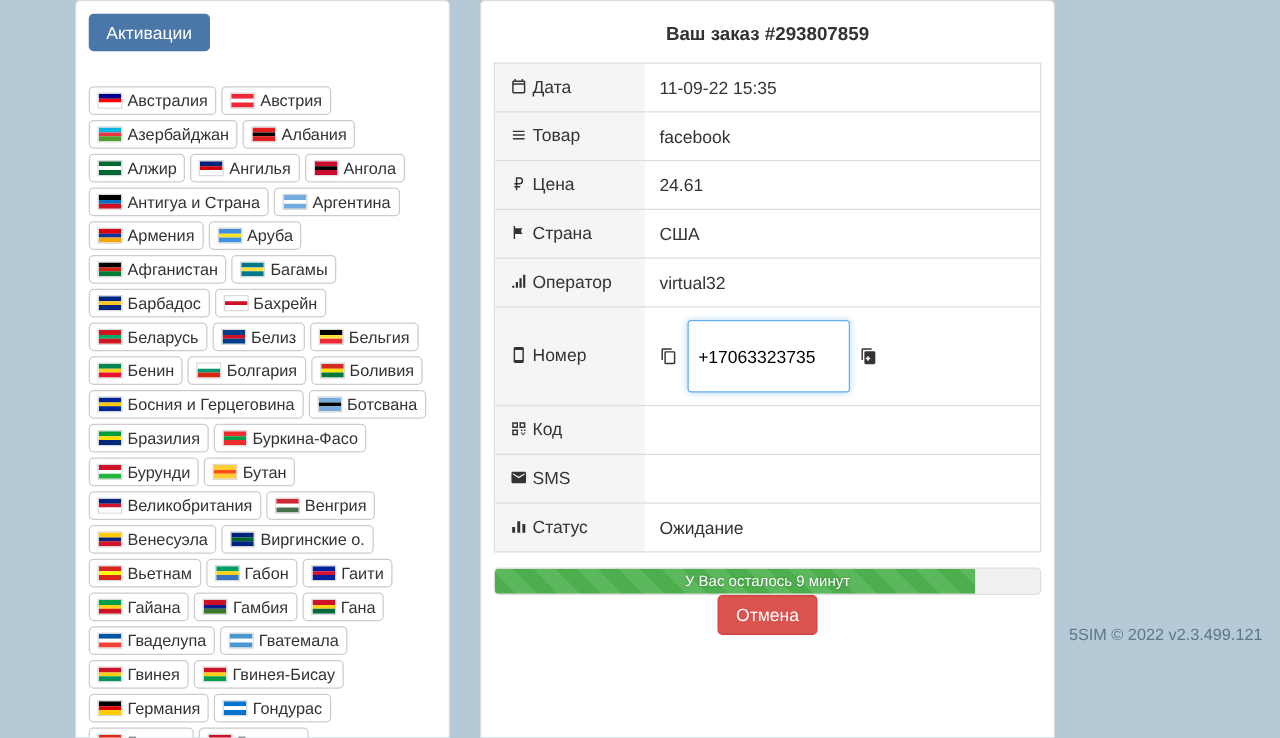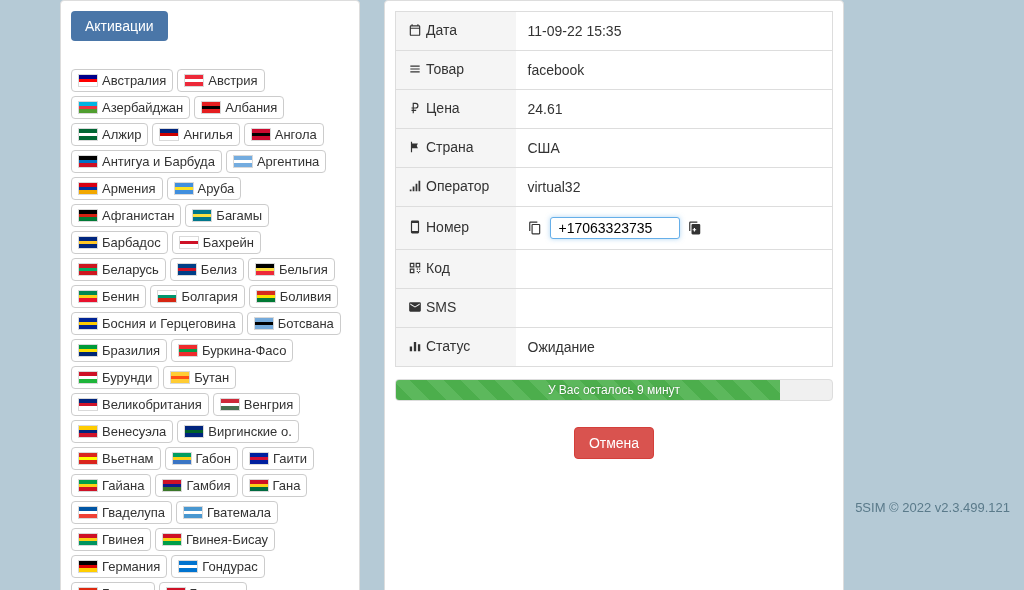--- a/index.html
+++ b/index.html
@@ -61,21 +61,21 @@
 .order-table tr { border-bottom: 1px solid #ddd; }
 .order-table td { padding: 10px 12px; font-size: 14px; }
 .order-table td:first-child { background: #f5f5f5; width: 120px; color: #333; }
 .cell-label { display: inline-flex; align-items: center; gap: 4px; }
 .icon-sm { width: 14px; height: 14px; fill: #333; }
 
 .phone-wrap { display: flex; align-items: center; gap: 8px; }
 .phone-input {
   border: 1px solid #66afe9;
   box-shadow: 0 0 5px rgba(102,175,233,0.5);
-  padding: 2px 8px;
+  padding: 20px 8px;
   font-size: 14px;
   width: 130px;
   border-radius: 3px;
 }
 .icon-btn { cursor: pointer; display: inline-flex; align-items: center; }
 
 .progress-wrap { margin-top: 12px; }
 .progress-bar {
   width: 100%;
   height: 22px;
@@ -99,21 +99,21 @@
   display: flex;
   align-items: center;
   justify-content: center;
   font-size: 12px;
   color: #0a3;
   color: #1b5e20;
   font-weight: normal;
 }
 .progress-text.light { color: #fff; text-shadow: 0 0 2px rgba(0,0,0,0.3); }
 
-.action-row { display: flex; gap: 8px; justify-content: center; margin-top: 26px; }
+.action-row { display: flex; gap: 8px; justify-content: center; margin-top: 0; }
 .btn-danger {
   background: #d9534f;
   color: #fff;
   border: 1px solid #d43f3a;
   padding: 7px 14px;
   border-radius: 4px;
   font-size: 14px;
   cursor: pointer;
 }
 
@@ -191,21 +191,21 @@
             <i style="left: 0px; right: 0px; top: 66.68%; height: 34%; background: rgb(204, 9, 47);"></i>
           </span>
           <span>Ангола</span>
         </div>
         <div class="country-item">
           <span class="flag">
             <i style="left: 0px; right: 0px; top: 0%; height: 34%; background: rgb(0, 0, 0);"></i>
             <i style="left: 0px; right: 0px; top: 33.34%; height: 34%; background: rgb(0, 114, 198);"></i>
             <i style="left: 0px; right: 0px; top: 66.68%; height: 34%; background: rgb(206, 17, 38);"></i>
           </span>
-          <span>Антигуа и Барбуда</span>
+          <span>Антигуа и Страна</span>
         </div>
         <div class="country-item">
           <span class="flag">
             <i style="left: 0px; right: 0px; top: 0%; height: 34%; background: rgb(116, 172, 223);"></i>
             <i style="left: 0px; right: 0px; top: 33.34%; height: 34%; background: rgb(255, 255, 255);"></i>
             <i style="left: 0px; right: 0px; top: 66.68%; height: 34%; background: rgb(116, 172, 223);"></i>
           </span>
           <span>Аргентина</span>
         </div>
         <div class="country-item">
@@ -493,20 +493,23 @@
             <i style="left: 0px; right: 0px; top: 0%; height: 34%; background: rgb(206, 17, 38);"></i>
             <i style="left: 0px; right: 0px; top: 33.34%; height: 34%; background: rgb(252, 209, 22);"></i>
             <i style="left: 0px; right: 0px; top: 66.68%; height: 34%; background: rgb(0, 122, 94);"></i>
           </span>
           <span>Гренада</span>
         </div>
       </div>
   </div>
 
   <div class="panel right-panel">
+    <div class="order-title">
+      <span>Ваш заказ #</span><span>293807859</span>
+    </div>
 
     <table class="order-table">
       <tbody>
           <tr>
         <td><span class="cell-label">
                 <svg class="icon-sm" viewBox="0 0 24 24">
                   <path d="M19 4h-1V2h-2v2H8V2H6v2H5a2 2 0 00-2 2v14a2 2 0 002 2h14a2 2 0 002-2V6a2 2 0 00-2-2zm0 16H5V10h14v10zM5 8V6h14v2H5z"></path>
                 </svg>
                 <span>Дата</span>
               </span></td>

